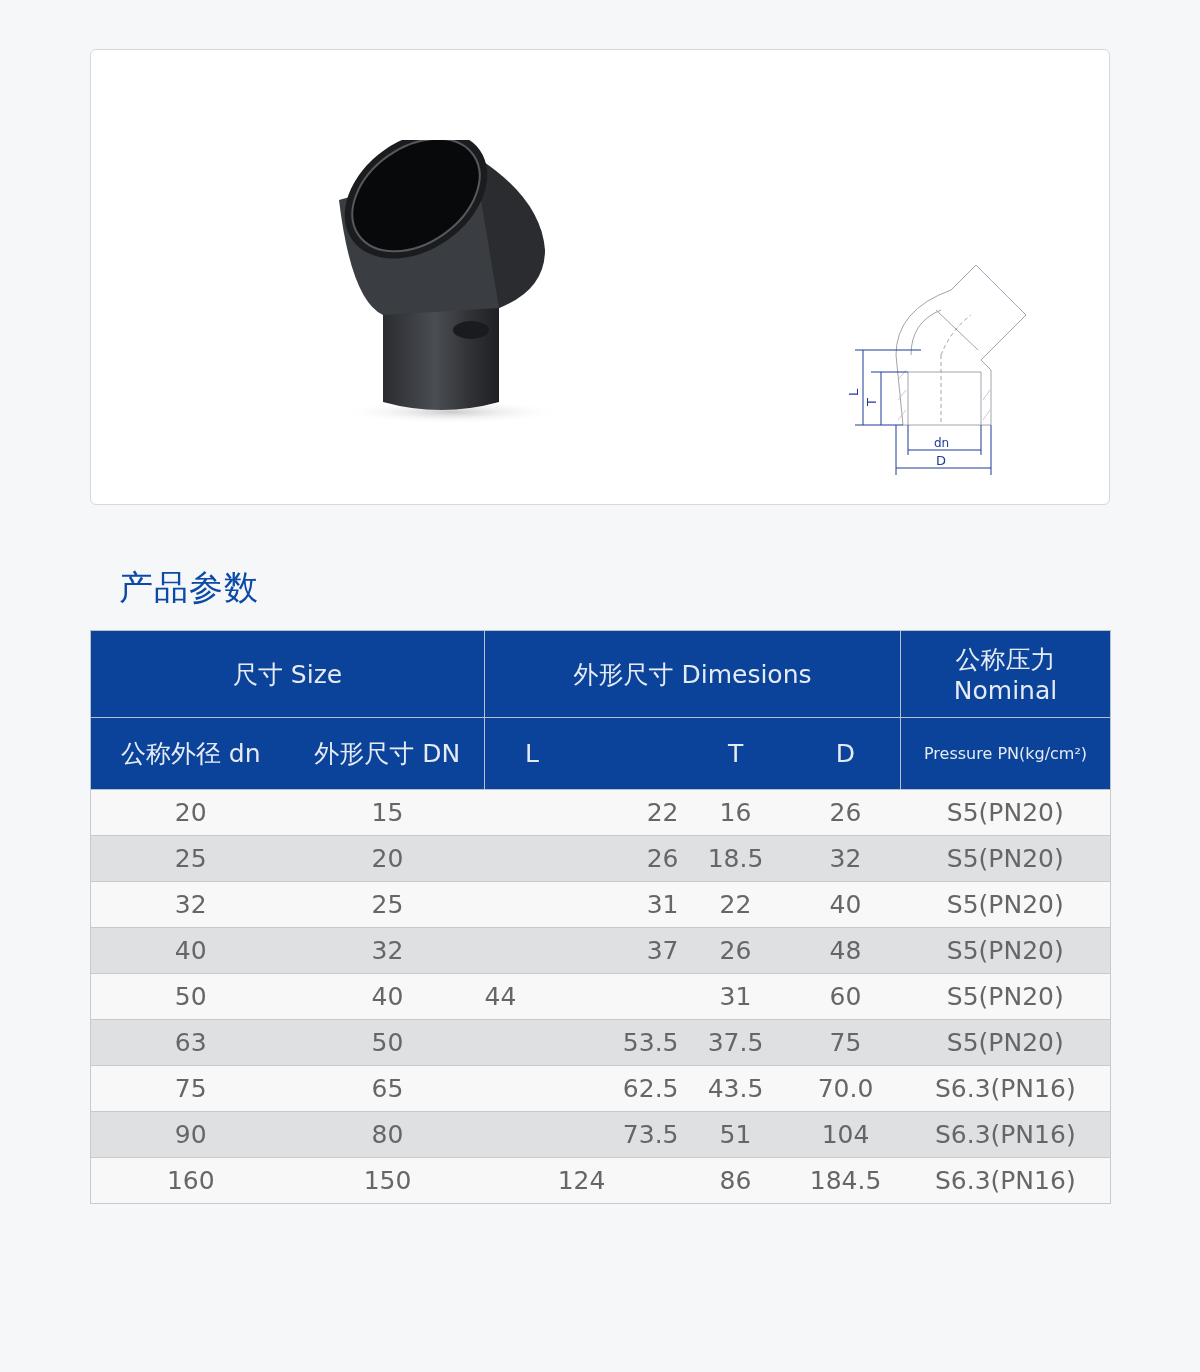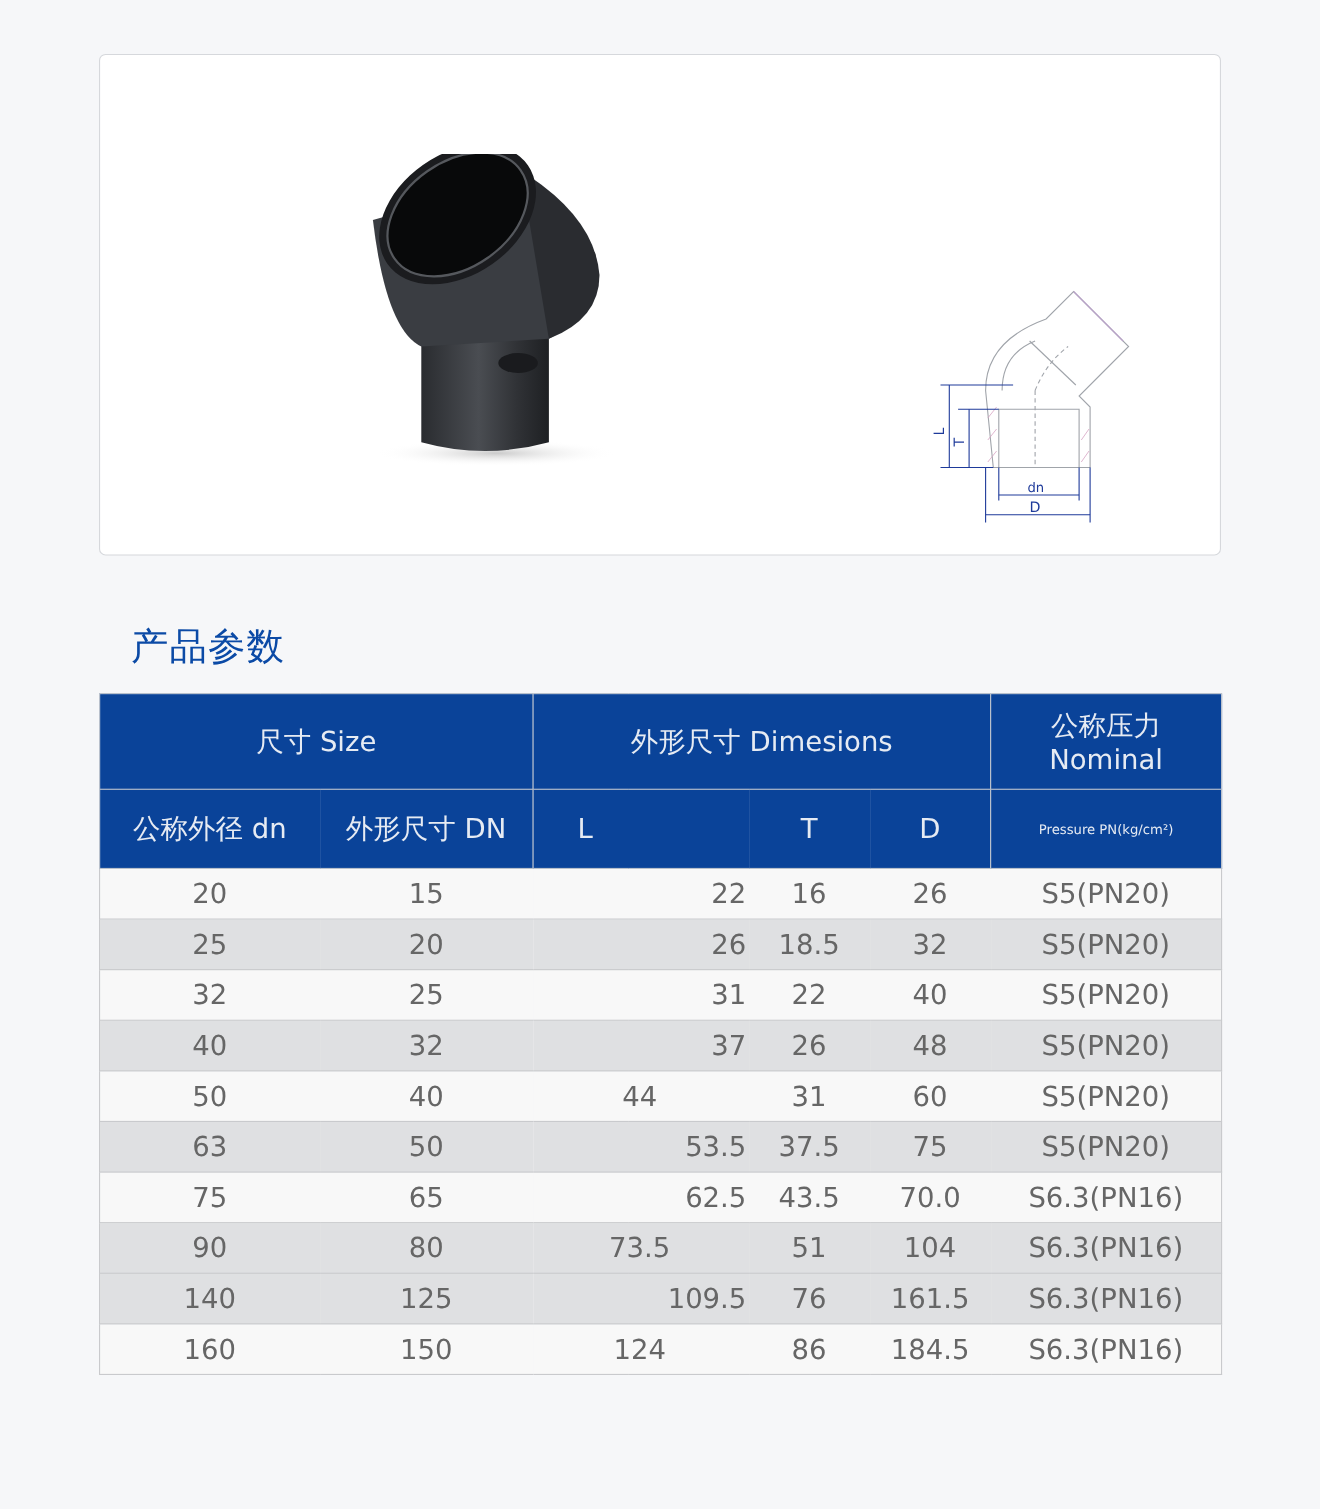--- a/index.html
+++ b/index.html
@@ -10,21 +10,21 @@
   .title { position:absolute; left:91px; top:565px; font-size:34px; color:#0b4aa6; letter-spacing:1px;margin-left:28px; }
   table { position:absolute; left:90px; top:630px; width:1020px; border-collapse:collapse; table-layout:fixed; }
   th { background:#0a4399; color:#e6ebf3; font-weight:normal; border:1px solid #b8c0cc; font-size:25px; padding:12px; }
   th.h1 { height:51px; }
   th.h2 { height:47px; }
   td { height:45px; border-top:1px solid #c9cacd; border-bottom:1px solid #c9cacd; color:#666; font-size:25px; text-align:center; padding:0; }
   tr.odd td { background:#f8f8f8; }
   tr.even td { background:#dfe0e2; }
   td:first-child { border-left:1px solid #c9cacd; }
   td:last-child { border-right:1px solid #c9cacd; }
-  .sub2 { font-size:12px; }
+  .sub2 { font-size:16px; }
 </style>
 </head>
 <body>
 
 <div class="card">
   <svg class="photo" viewBox="0 0 230 290">
     <defs>
       <linearGradient id="body" x1="0" x2="1" y1="0" y2="0">
         <stop offset="0" stop-color="#2a2c30"></stop>
         <stop offset="0.45" stop-color="#4a4d52"></stop>
@@ -140,21 +140,21 @@
         <td>40</td>
         <td>32</td>
         <td colspan="2" style="text-align:right;padding-right:2px">37</td>
         <td>26</td>
         <td>48</td>
         <td>S5(PN20)</td>
       </tr>
       <tr class="odd">
         <td>50</td>
         <td>40</td>
-        <td colspan="2" style="text-align:center;padding-right:2px">44</td>
+        <td colspan="2" style="text-align:left;padding-right:2px">44</td>
         <td>31</td>
         <td>60</td>
         <td>S5(PN20)</td>
       </tr>
       <tr class="even">
         <td>63</td>
         <td>50</td>
         <td colspan="2" style="text-align:right;padding-right:2px">53.5</td>
         <td>37.5</td>
         <td>75</td>
@@ -164,31 +164,23 @@
         <td>75</td>
         <td>65</td>
         <td colspan="2" style="text-align:right;padding-right:2px">62.5</td>
         <td>43.5</td>
         <td>70.0</td>
         <td>S6.3(PN16)</td>
       </tr>
       <tr class="even">
         <td>90</td>
         <td>80</td>
-        <td colspan="2" style="text-align:center;padding-right:2px">73.5</td>
+        <td colspan="2" style="text-align:right;padding-right:2px">73.5</td>
         <td>51</td>
         <td>104</td>
-        <td>S6.3(PN16)</td>
-      </tr>
-      <tr class="even">
-        <td>140</td>
-        <td>125</td>
-        <td colspan="2" style="text-align:right;padding-right:2px">109.5</td>
-        <td>76</td>
-        <td>161.5</td>
         <td>S6.3(PN16)</td>
       </tr>
       <tr class="odd">
         <td>160</td>
         <td>150</td>
         <td colspan="2" style="text-align:center;padding-right:2px">124</td>
         <td>86</td>
         <td>184.5</td>
         <td>S6.3(PN16)</td>
       </tr>

